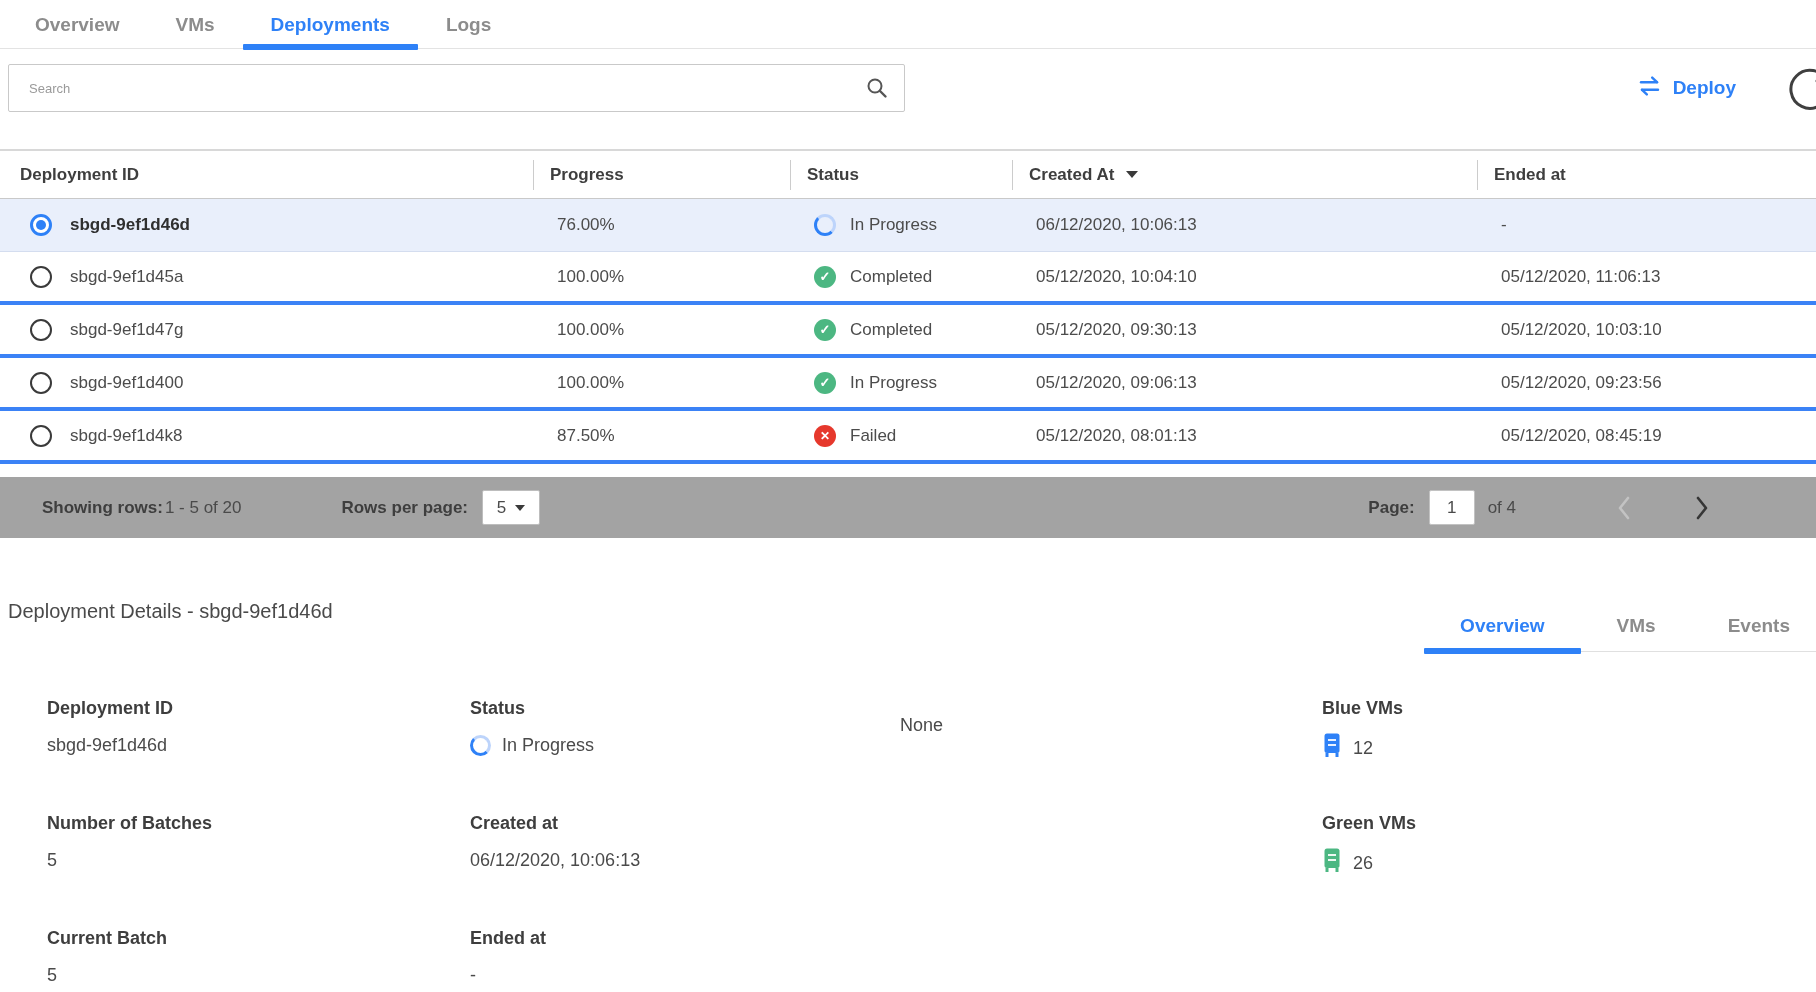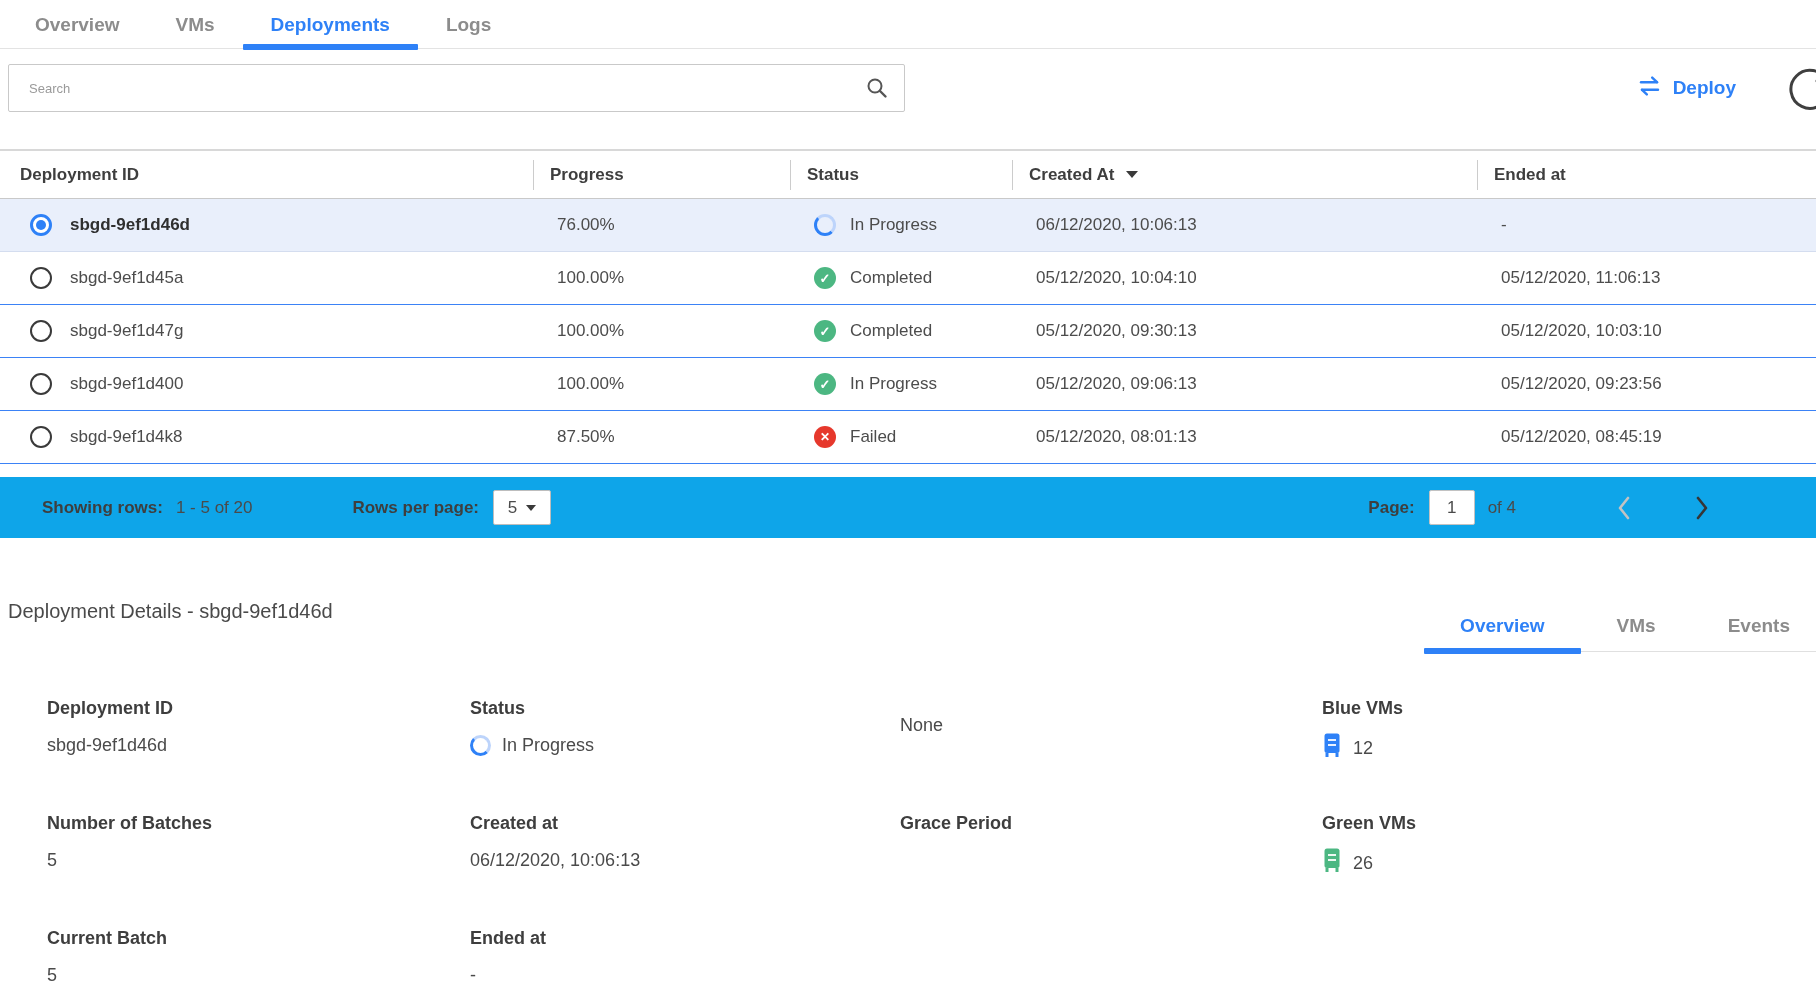--- a/index.html
+++ b/index.html
@@ -32,44 +32,44 @@
   .thead { display:grid; grid-template-columns:var(--cols); align-items:center; height:50px;
            border-top:2px solid #d8d8d8; border-bottom:1px solid #c9c9c9; }
   .th { height:30px; display:flex; align-items:center; gap:12px; padding-left:16px;
         font-size:17px; font-weight:700; color:#3e3e3e; }
   .th:first-child { padding-left:20px; }
   .th + .th { border-left:1px solid #cccccc; }
   .tri-down { width:0; height:0; border-left:6px solid transparent; border-right:6px solid transparent;
               border-top:7px solid #3a3a3a; }
 
   .trow { display:grid; grid-template-columns:var(--cols); align-items:center; height:53px;
-          border-bottom:1px solid #3b82f6; font-size:17px; color:#4c4c4c; cursor:pointer; }
+          border-bottom:4px solid #3b82f6; font-size:17px; color:#4c4c4c; cursor:pointer; }
   .trow.selected { background:#e9effb; border-bottom:1px solid #d4ddef; }
   .td { padding-left:24px; display:flex; align-items:center; gap:14px; }
   .td.id-cell { padding-left:30px; gap:18px; }
   .trow.selected .dep-id { font-weight:700; color:#2f2f2f; }
 
   .radio { width:22px; height:22px; border-radius:50%; border:2px solid #3a3a3a; flex:0 0 auto;
            display:flex; align-items:center; justify-content:center; background:#fff; }
   .radio.checked { border:3px solid #2e81f7; }
   .radio.checked::after { content:""; width:10px; height:10px; border-radius:50%; background:#2e81f7; }
 
   .st-icon { width:22px; height:22px; border-radius:50%; flex:0 0 auto; display:flex;
              align-items:center; justify-content:center; }
   .st-icon.spinner { border:3px solid #bdd4fb; border-left-color:#2e81f7; border-bottom-color:#2e81f7; }
   .st-icon.check { background:#4cb782; color:#fff; font-size:13px; font-weight:700; }
   .st-icon.check::after { content:"\2713"; }
   .st-icon.error { background:#e6382c; color:#fff; font-size:12px; font-weight:700; }
   .st-icon.error::after { content:"\2715"; }
 
   
-  .tfoot { margin-top:13px; height:61px; background:#0ea5e9; display:flex; align-items:center;
+  .tfoot { margin-top:13px; height:61px; background:#a3a3a3; display:flex; align-items:center;
            padding-left:42px; padding-right:106px; font-size:17px; }
   .tfoot .lbl { font-weight:700; color:#3e3e3e; }
-  .tfoot .val { color:#4a4a4a; margin-left:13px; }
+  .tfoot .val { color:#4a4a4a; margin-left:2px; }
   .rpp-group { margin-left:100px; display:flex; align-items:center; }
   .select-box { margin-left:14px; width:58px; height:35px; background:#fff; border:1px solid #bdbdbd;
            border-radius:2px; display:flex; align-items:center; justify-content:center; gap:9px; cursor:pointer; }
   .select-box .tri-down { border-top-width:6px; border-left-width:5px; border-right-width:5px; }
   .page-group { margin-left:auto; display:flex; align-items:center; }
   .page-input { margin-left:14px; width:46px; height:35px; border:1px solid #c2c2c2; border-radius:2px;
            text-align:center; font-size:17px; color:#4a4a4a; background:#fff; outline:none;
            font-family:"Liberation Sans", sans-serif; }
   .page-of { margin-left:13px; color:#4a4a4a; }
   .chev { background:none; border:none; padding:0; cursor:pointer; display:flex; align-items:center; }
@@ -309,21 +309,20 @@
 
   <div class="field">
     <div class="field-label">Number of Batches</div>
     <div class="field-value">5</div>
   </div>
   <div class="field">
     <div class="field-label">Created at</div>
     <div class="field-value">06/12/2020, 10:06:13</div>
   </div>
   <div class="field">
-    <div class="field-label">Grace Period</div>
   </div>
   <div class="field">
     <div class="field-label">Green VMs</div>
     <div class="field-value">
       <span>
         <svg width="20" height="25" viewBox="0 0 20 25">
             <rect x="2.5" y="0.5" width="15" height="19.5" rx="2.5" fill="#4cb782"></rect>
             <line x1="6" y1="7" x2="14" y2="7" stroke="#fff" stroke-width="1.8"></line>
             <line x1="6" y1="12" x2="14" y2="12" stroke="#fff" stroke-width="1.8"></line>
             <line x1="5" y1="20" x2="5" y2="24" stroke="#4cb782" stroke-width="3"></line>

